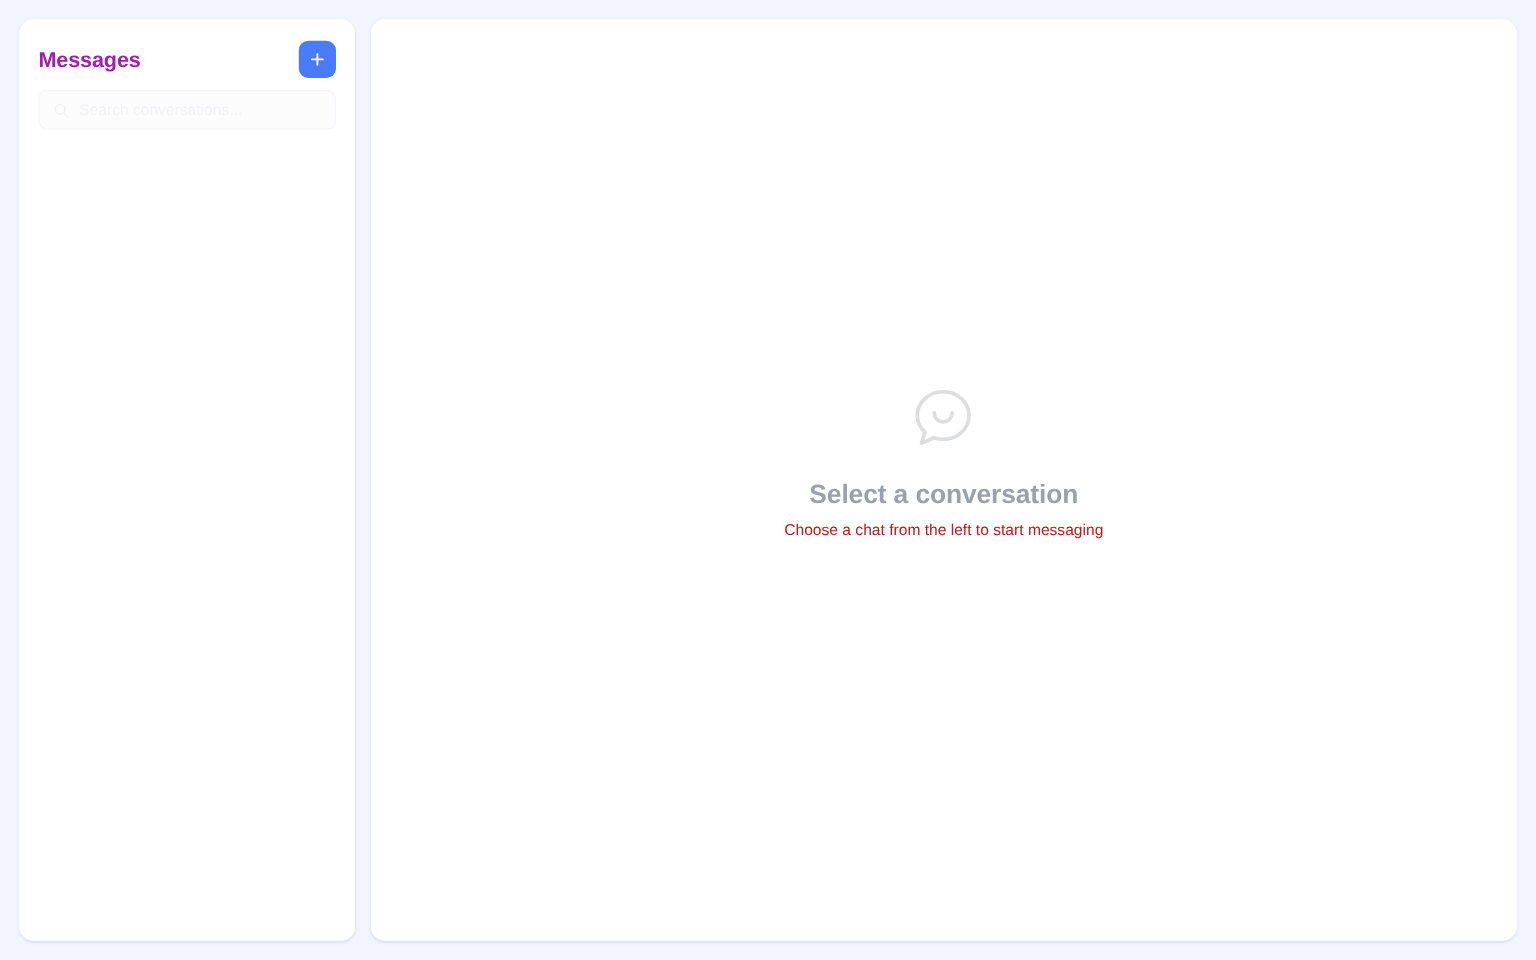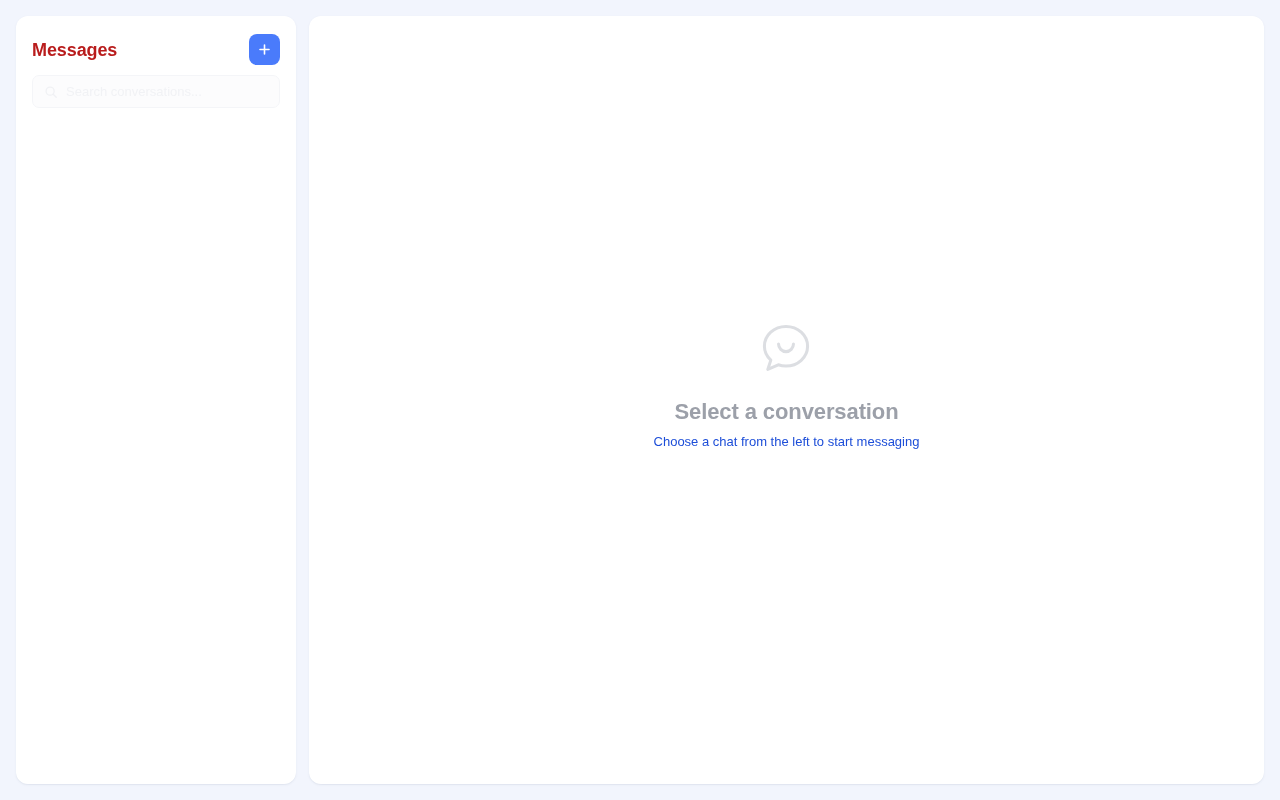--- a/index.html
+++ b/index.html
@@ -42,21 +42,21 @@
   .sidebar-header {
     display: flex;
     align-items: center;
     justify-content: space-between;
     padding: 18px 16px 10px 16px;
   }
 
   .sidebar-title {
     font-size: 18px;
     font-weight: bold;
-    color: #b91c1c;
+    color: #a21caf;
     letter-spacing: -0.1px;
     line-height: 22px;
     margin: 0;
   }
 
   .new-chat-button {
     width: 31px;
     height: 31px;
     border: none;
     border-radius: 8px;
@@ -156,21 +156,21 @@
   .empty-title {
     font-size: 22px;
     font-weight: bold;
     color: #9ca0a9;
     margin: 0 0 9px 0;
     letter-spacing: -0.1px;
   }
 
   .empty-subtitle {
     font-size: 13px;
-    color: #1d4ed8;
+    color: #b91c1c;
     margin: 0;
   }
 </style>
 </head>
 <body>
 
 <div class="app">
 
   <aside class="sidebar">
 

